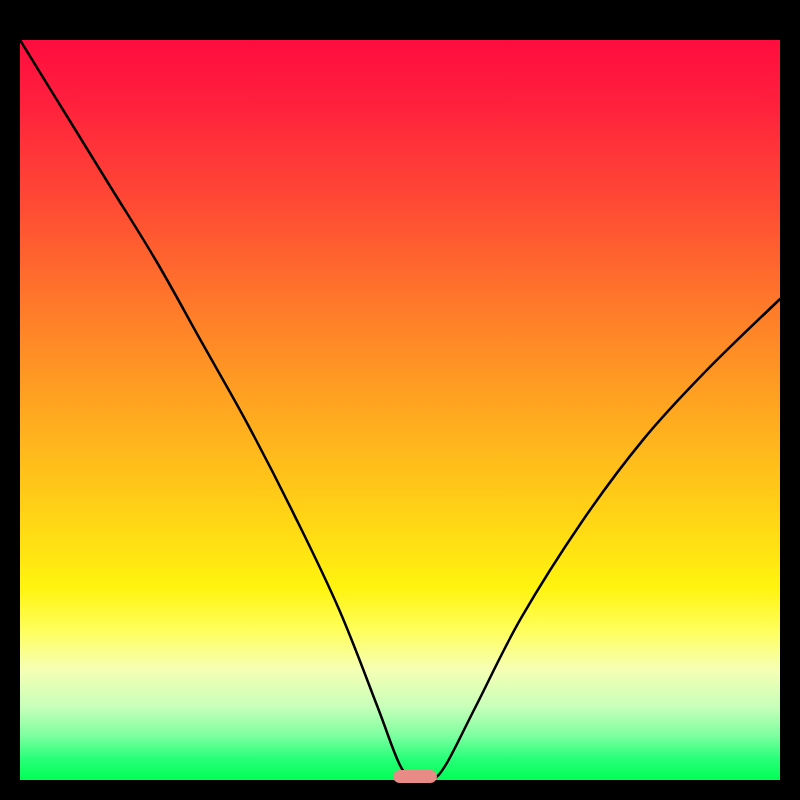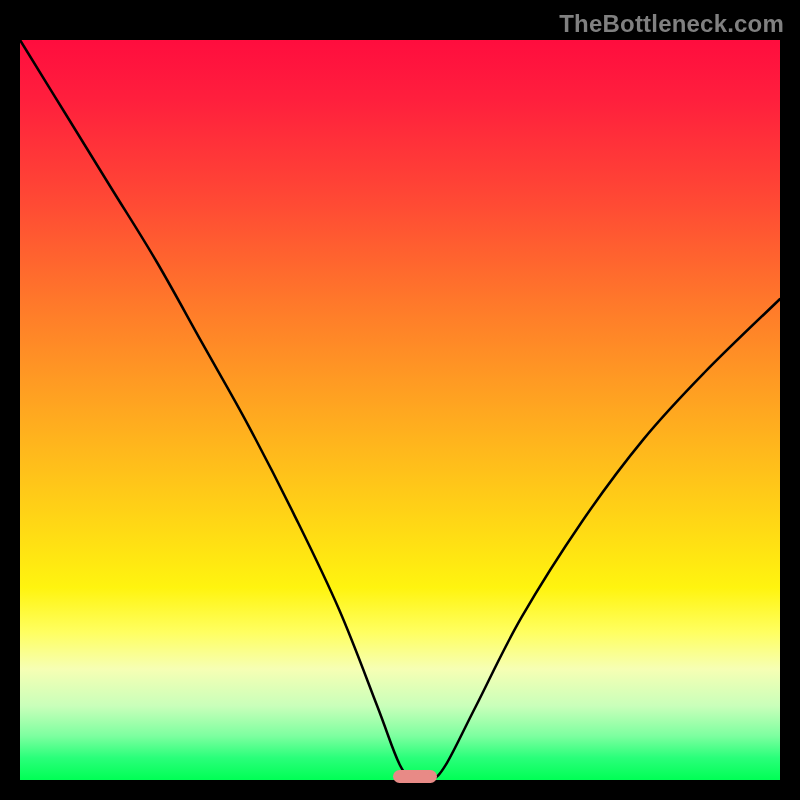--- a/index.html
+++ b/index.html
@@ -66,20 +66,19 @@
     width: 44px;
     height: 13px;
     background: #e88a86;
     border-radius: 7px;
   }
 </style>
 </head>
 <body>
 
 <div class="frame">
-  <div class="watermark">TheBottleneck.com</div>
   <div class="plot">
     <svg class="curve" viewBox="0 0 760 740" preserveAspectRatio="none">
       <path id="curve-path" d="M 0.0 0.0 C 8.2 13.3, 29.2 47.4, 45.6 74.0 C 62.0 100.6, 74.8 121.4, 91.2 148.0 C 107.6 174.6, 120.4 194.0, 136.8 222.0 C 153.2 250.0, 166.0 274.1, 182.4 303.4 C 198.8 332.7, 211.6 354.2, 228.0 384.8 C 244.4 415.4, 257.2 440.3, 273.6 473.6 C 290.0 506.9, 304.2 535.2, 319.2 569.8 C 334.2 604.4, 346.3 638.0, 357.2 666.0 C 368.1 694.0, 373.2 711.9, 380.0 725.2 C 386.8 738.5, 389.7 737.3, 395.2 740.0 C 400.7 742.7, 404.9 742.7, 410.4 740.0 C 415.9 737.3, 417.4 738.5, 425.6 725.2 C 433.8 711.9, 442.3 692.6, 456.0 666.0 C 469.7 639.4, 482.4 610.5, 501.6 577.2 C 520.8 543.9, 540.5 513.0, 562.4 481.0 C 584.3 449.0, 601.3 426.2, 623.2 399.6 C 645.1 373.0, 659.4 358.3, 684.0 333.0 C 708.6 307.7, 746.3 272.3, 760.0 259.0" fill="none" stroke="#000" stroke-width="2.5" stroke-linejoin="round" stroke-linecap="round"></path>
     </svg>
     <div class="marker" id="min-marker" style="left: 373.2px; top: 729.5px; background: rgb(232, 138, 134);"></div>
   </div>
 </div>
 
 </body></html>

